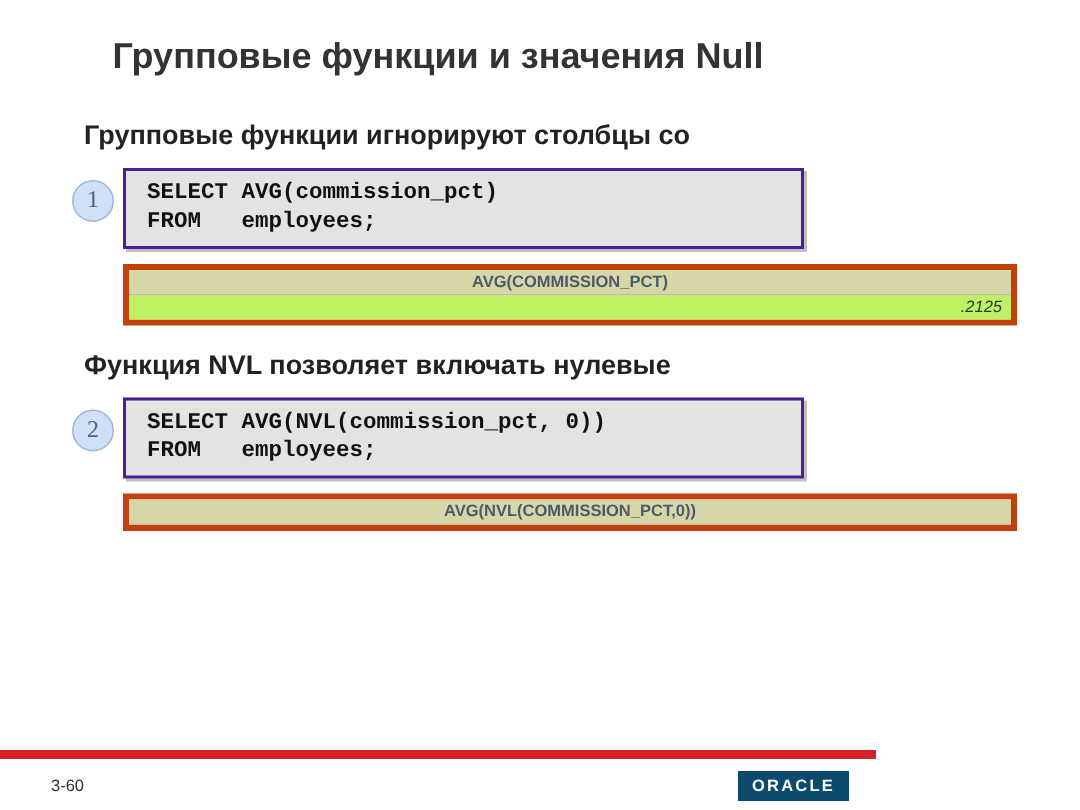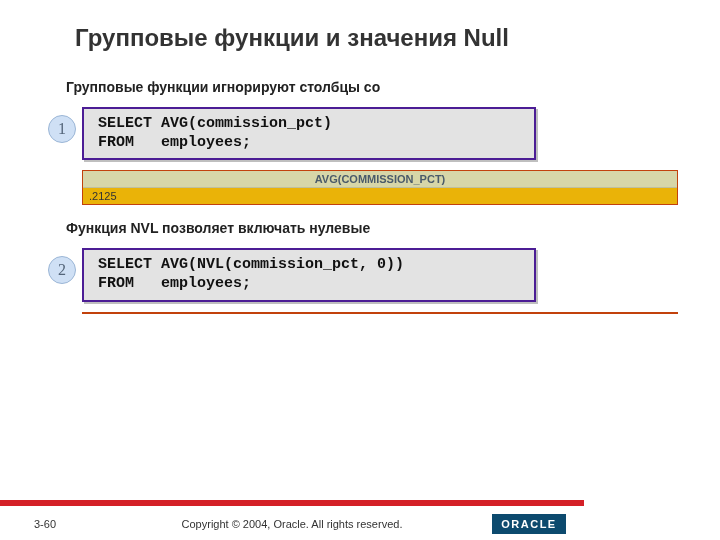--- a/index.html
+++ b/index.html
@@ -22,24 +22,24 @@
     font-weight: bold;
     font-size: 24px;
     color: #333;
     padding-top: 24px;
     padding-bottom: 12px;
   }
   .body {
     padding: 0 48px 0 48px;
   }
   .para {
-    font-size: 14px;
+    font-size: 18px;
     font-weight: bold;
     color: #222;
-    margin: 14px 6px 10px 18px;
+    margin: 14px 6px 10px 8px;
     line-height: 1.35;
   }
   .para .indent-line { padding-left: 28px; display: block; }
   .code-row {
     display: flex;
     align-items: flex-start;
     margin: 6px 0 10px 0;
   }
   .step-badge {
     width: 28px;
@@ -66,37 +66,39 @@
     font-size: 15px;
     font-weight: bold;
     color: #111;
     white-space: pre;
     box-shadow: 2px 2px 0 rgba(0,0,0,0.25);
     line-height: 1.25;
   }
   .result-table {
     width: 596px;
     margin: 6px 4px 8px 34px;
-    border: 1px solid #c2410c;
+    border: 4px solid #c2410c;
     font-size: 11px;
   }
   .result-header {
     background: #d7d6a8;
     color: #4a5a6a;
     font-weight: bold;
     font-family: Verdana, Arial, sans-serif;
     text-align: center;
     padding: 2px 6px;
     border-bottom: 1px solid #bfbf9e;
   }
   .result-value {
-    background: #eab308;
+    background: #bef264;
     color: #333;
     font-family: Verdana, Arial, sans-serif;
+    text-align: right;
     padding: 2px 6px;
+    font-style: italic;
   }
   .footer {
     position: absolute;
     left: 0; right: 0; bottom: 0;
     height: 34px;
   }
   .red-bar {
     position: absolute;
     left: 0; right: 0; bottom: 34px;
     height: 6px;
@@ -167,26 +169,26 @@
       <span>Функция NVL позволяет включать нулевые</span>
     </div>
 
     <div class="code-row">
       <div class="step-badge">2</div>
       <div class="code-block">SELECT AVG(NVL(commission_pct, 0))
 FROM   employees;</div>
     </div>
 
     <div class="result-table">
+      <div class="result-header">AVG(NVL(COMMISSION_PCT,0))</div>
     </div>
 
   </div>
 
   <div class="red-bar"></div>
   <div class="footer">
     <div class="footer-inner">
       <div class="page-num">3-60</div>
-      <div class="copyright">Copyright © 2004, Oracle.  All rights reserved.</div>
       <div class="oracle-logo">ORACLE</div>
     </div>
   </div>
 
 </div>
 
 </body></html>

